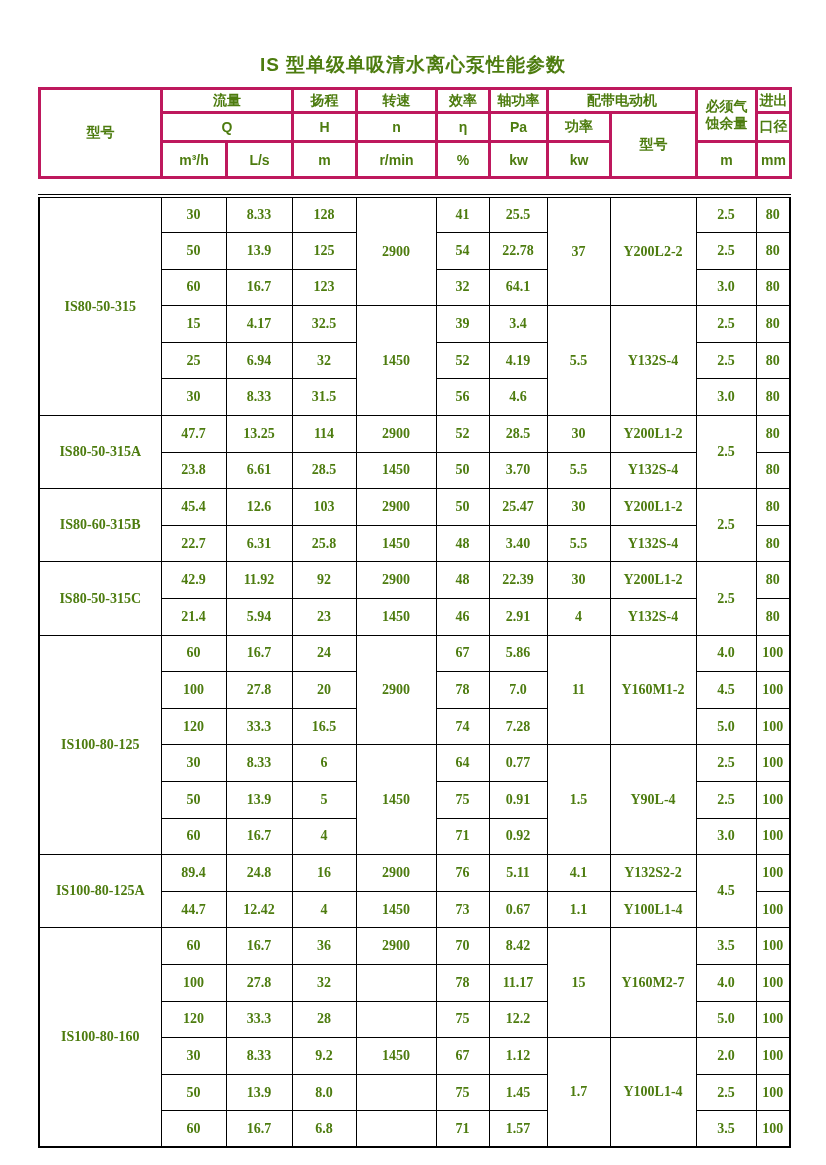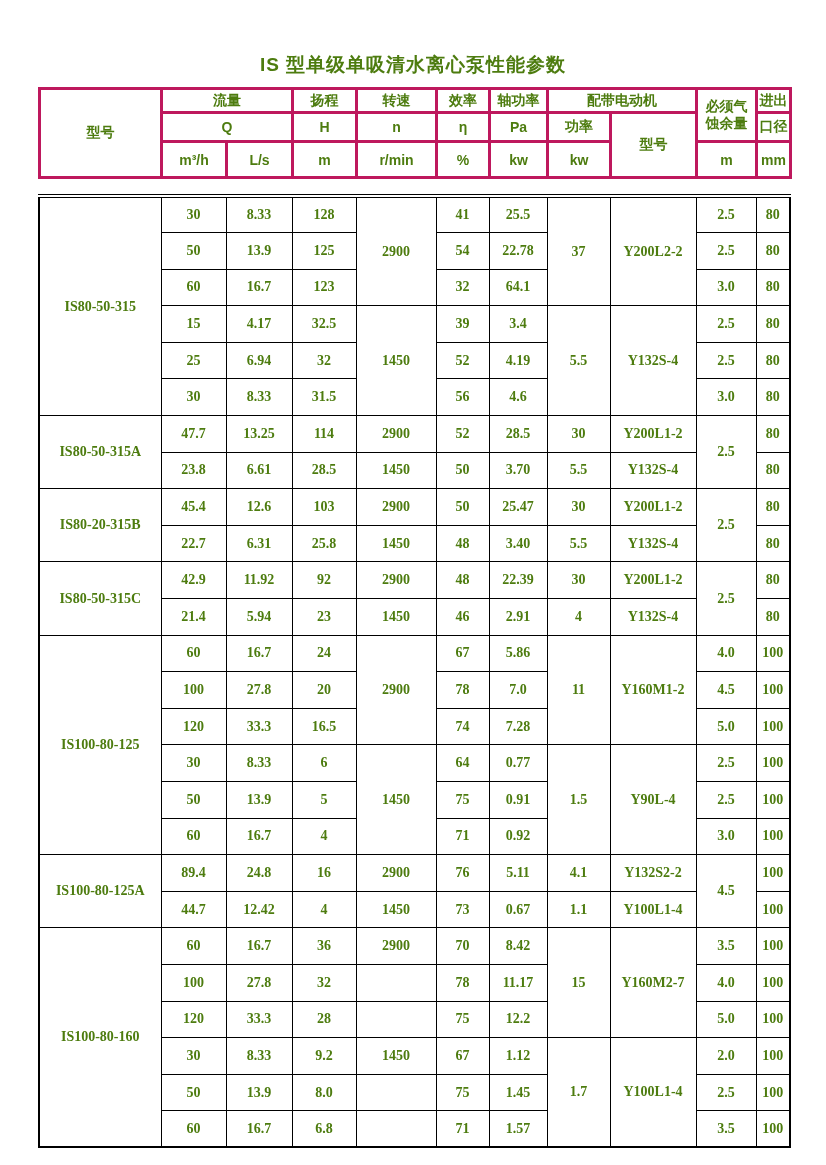--- a/index.html
+++ b/index.html
@@ -215,21 +215,21 @@
           <td>6.61</td>
           <td>28.5</td>
           <td>1450</td>
           <td>50</td>
           <td>3.70</td>
           <td>5.5</td>
           <td>Y132S-4</td>
           <td>80</td>
         </tr>
         <tr>
-          <td rowspan="2" class="model-cell">IS80-20-315B</td>
+          <td rowspan="2" class="model-cell">IS80-60-315B</td>
           <td>45.4</td>
           <td>12.6</td>
           <td>103</td>
           <td>2900</td>
           <td>50</td>
           <td>25.47</td>
           <td>30</td>
           <td>Y200L1-2</td>
           <td rowspan="2">2.5</td>
           <td>80</td>

